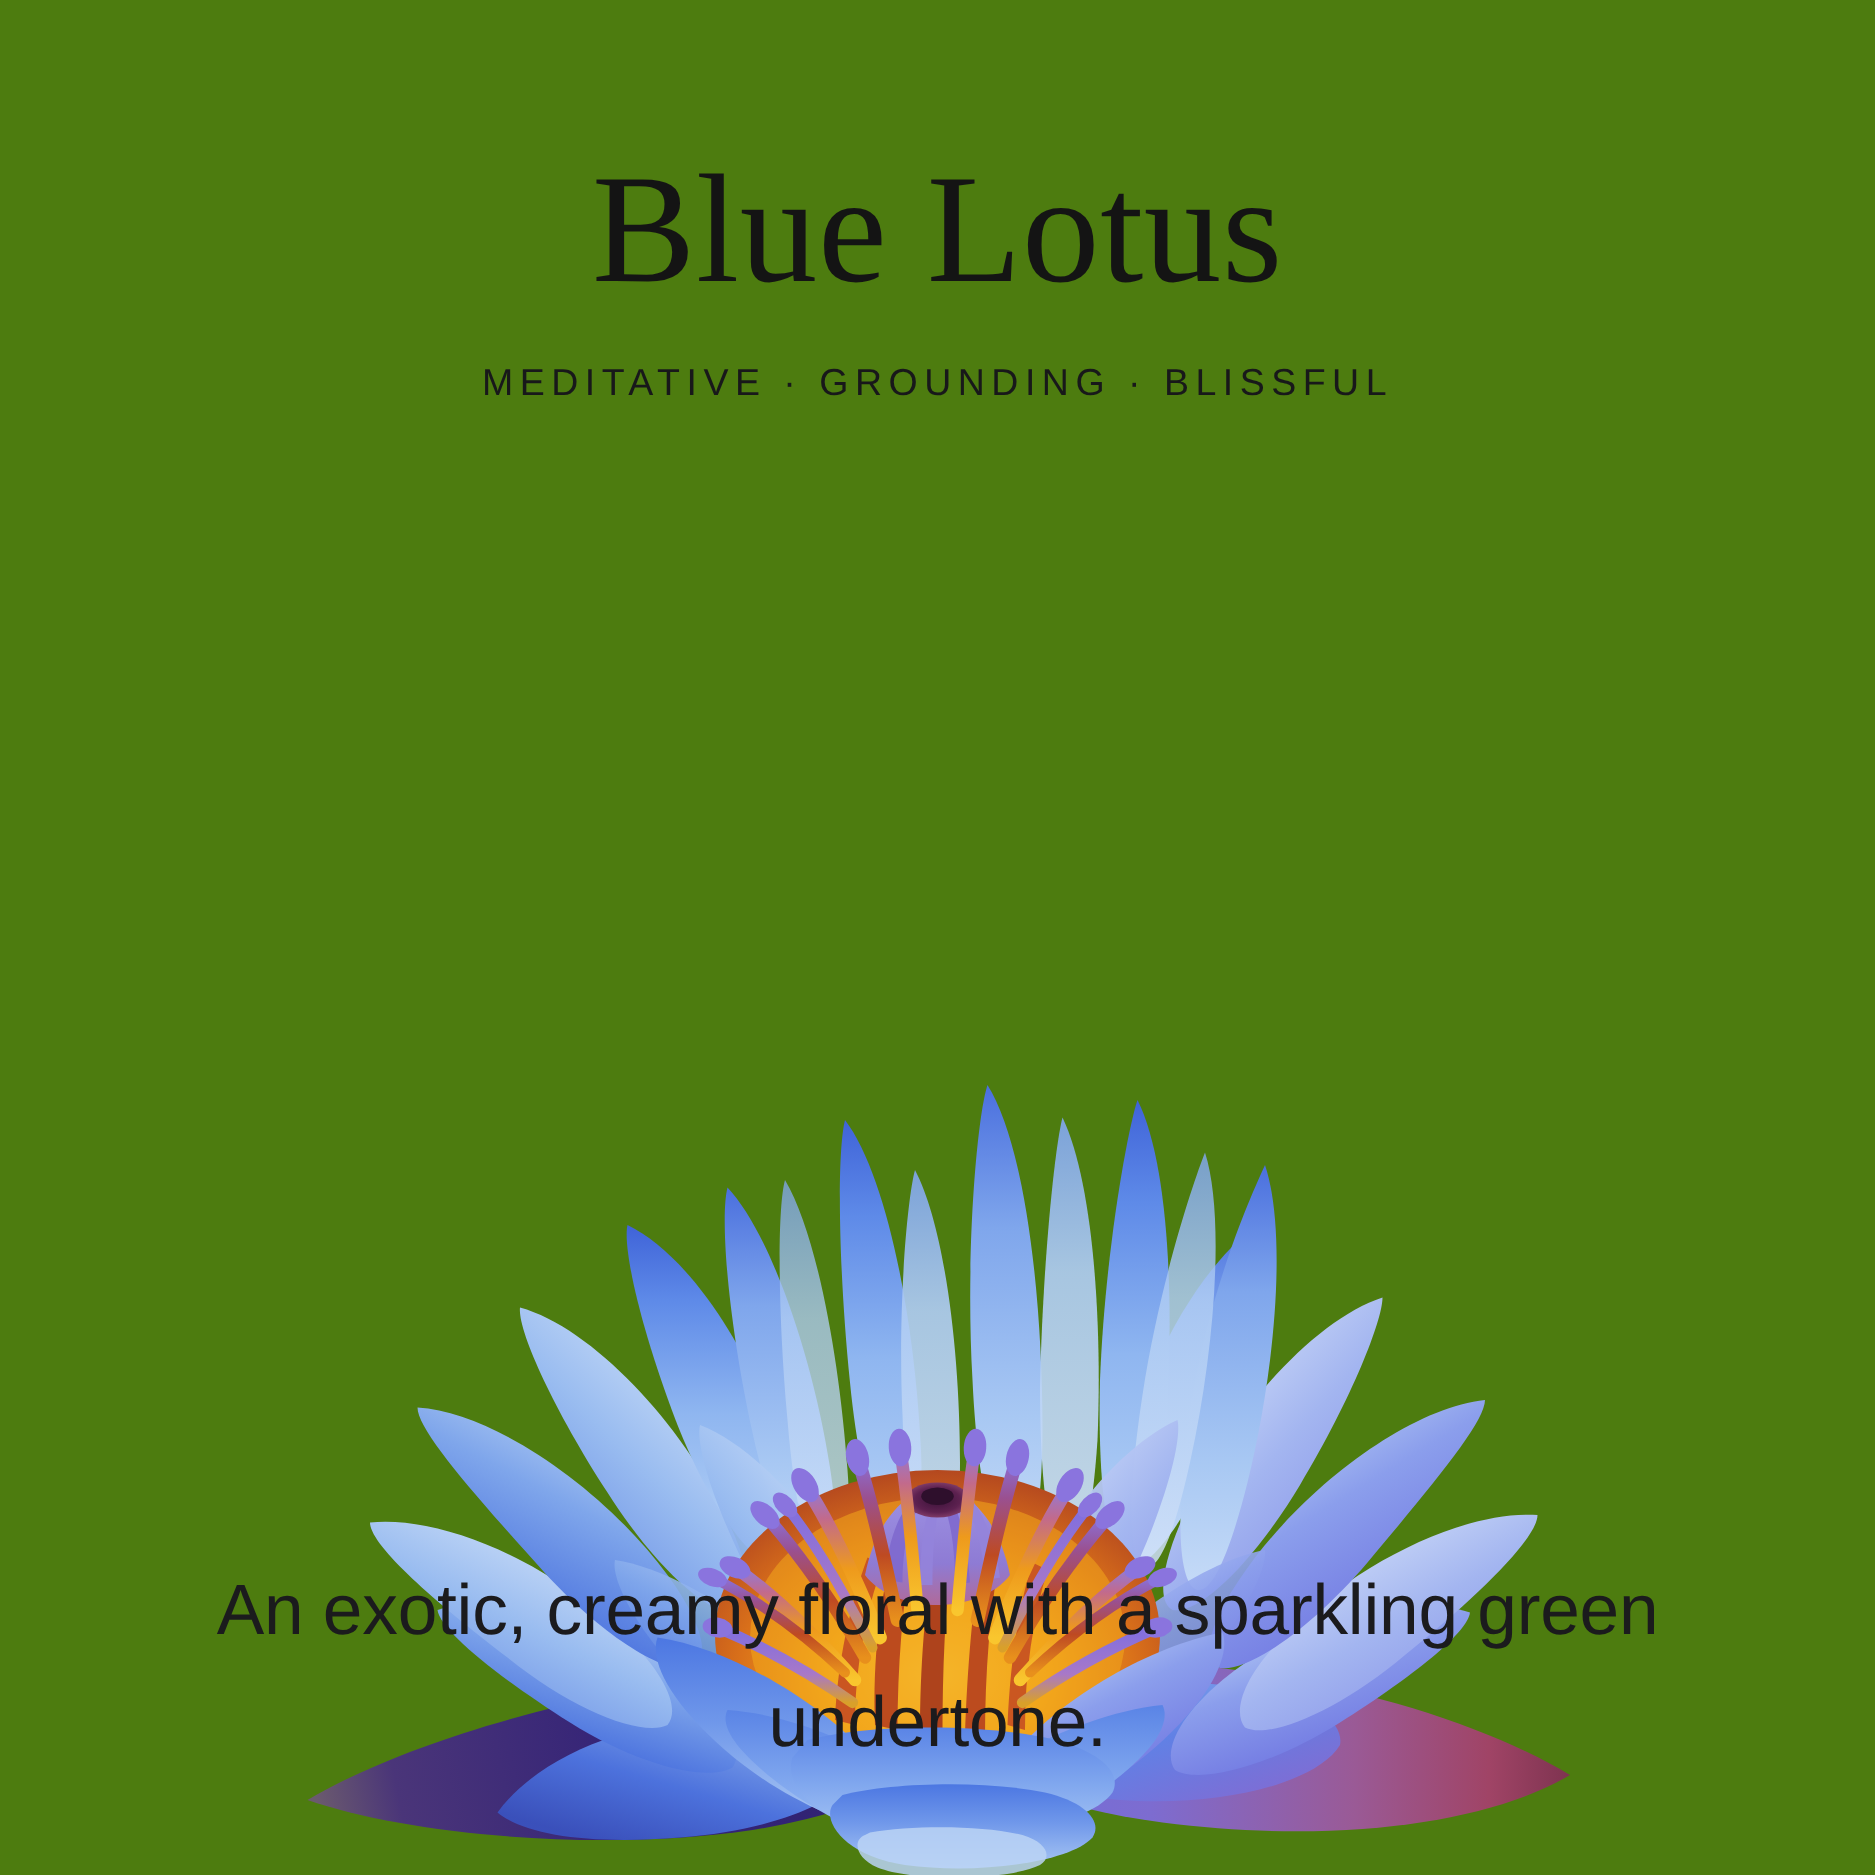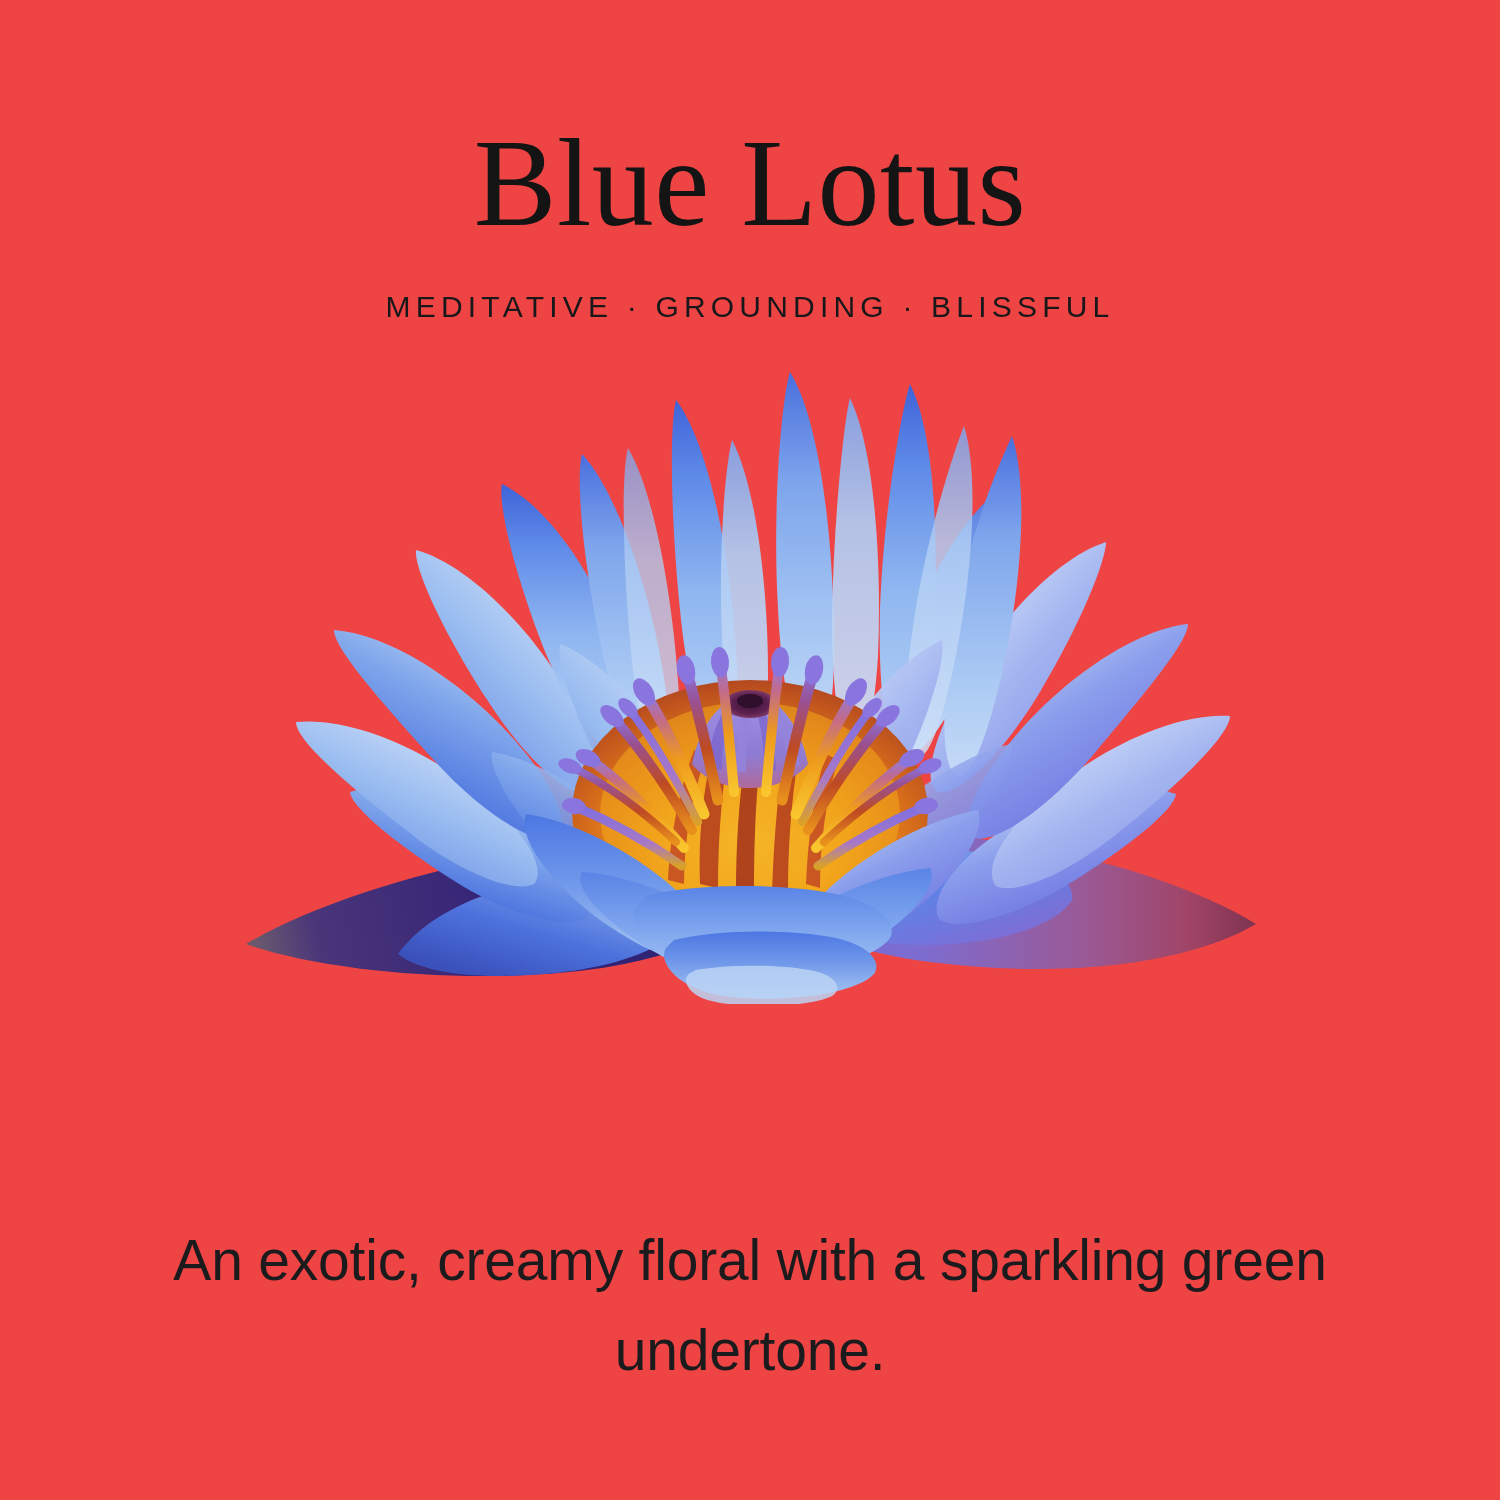--- a/index.html
+++ b/index.html
@@ -11,25 +11,26 @@
     width: 1500px;
     height: 1500px;
     background: #F4F1EA;
     font-family: "Liberation Sans", sans-serif;
     overflow: hidden;
   }
   .card {
     position: relative;
     width: 1500px;
     height: 1500px;
-    background: #ef4444;
+    background: #4d7c0f;
     box-sizing: border-box;
     display: flex;
     flex-direction: column;
     align-items: center;
+    justify-content: space-between;
   }
 
   
   .header {
     width: 100%;
     text-align: center;
     padding-top: 122px;
   }
   .product-title {
     font-family: "Liberation Serif", "DejaVu Serif", serif;
@@ -62,21 +63,21 @@
     display: block;
     width: 1040px;
     height: 660px;
   }
 
   
   .description {
     position: absolute;
     left: 0;
     right: 0;
-    top: 1158px;
+    top: 1186px;
     text-align: center;
     font-family: "Liberation Sans", sans-serif;
     font-size: 57px;
     line-height: 1.58;
     color: #1b1b1d;
     font-weight: 400;
     padding: 0 170px;
     box-sizing: border-box;
     letter-spacing: -0.2px;
   }

